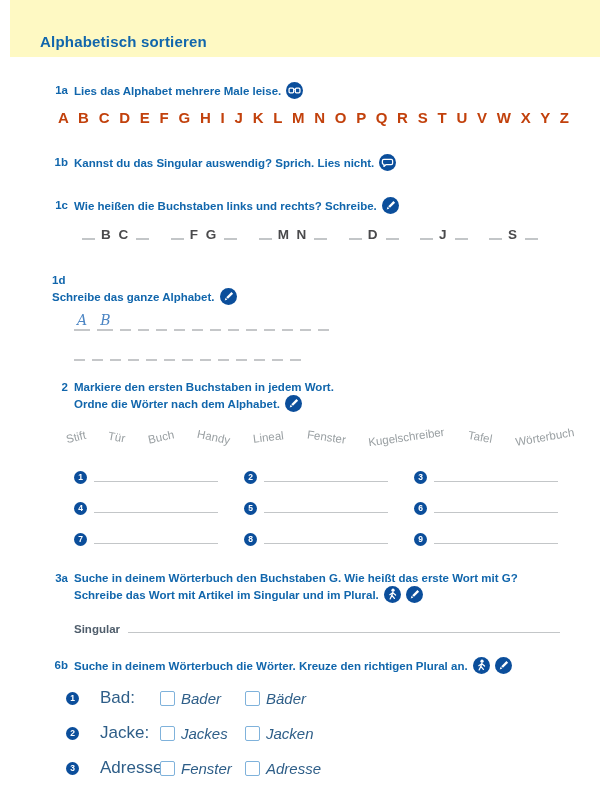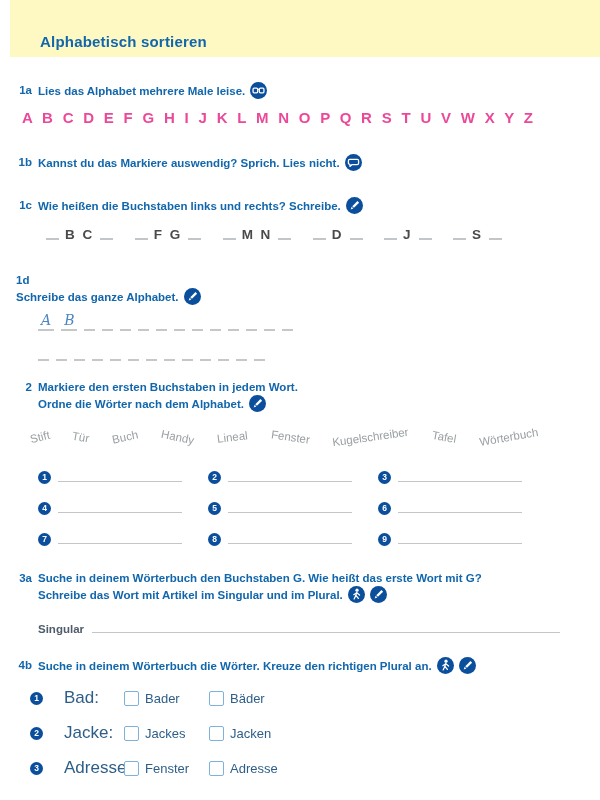--- a/index.html
+++ b/index.html
@@ -13,38 +13,38 @@
   
   .hdr{
     margin-left:10px;height:57px;background:#fef9c3;
     display:flex;align-items:flex-end;
   }
   .hdr h1{
     margin:0 0 7px 30px;font-size:15px;font-weight:bold;color:#1166ac;
     letter-spacing:.2px;
   }
 
-  .content{padding:25px 0 0 16px;}
+  .content{padding:25px 0 0 52px;}
 
   
   .task{display:flex;align-items:flex-start;line-height:16px;}
   .tnum{
     flex:0 0 16px;text-align:right;margin-right:6px;
     font-size:11.5px;font-weight:bold;color:#1166ac;
   }
   .ttext{font-size:11.5px;font-weight:bold;color:#1166ac;}
   .ttext .tline{display:block;}
   .icon{
     display:inline-block;width:17px;height:17px;vertical-align:-4px;margin-left:5px;
   }
   .icon svg{display:block;width:17px;height:17px;}
 
   
   .alphabet{
-    margin:10px 0 0 6px;font-size:15px;font-weight:600;color:#ec4899;
+    margin:10px 0 0 6px;font-size:15px;font-weight:600;color:#c2410c;
     letter-spacing:2.8px;white-space:nowrap;
   }
 
   
   .letter-groups{
     margin:10px 0 0 24px;width:468px;display:flex;justify-content:space-between;
     align-items:flex-end;height:18px;
   }
   .lgroup{display:flex;align-items:flex-end;}
   .lgroup b{
@@ -101,21 +101,21 @@
   .flabel{font-size:11.5px;color:#4f5d6b;line-height:12px;margin-right:8px;}
   .fline{flex:1;height:1.5px;background:#c3c6c8;margin:0 40px 2px 0;}
 
   
   .cb-grid{
     margin:14px 0 0 14px;
     display:grid;grid-template-columns:14px 64px 13px 56px 13px auto;
     column-gap:8px;row-gap:15px;align-items:center;width:300px;
   }
   .cb-word{font-size:17px;color:#2e5e88;margin-left:12px;}
-  .cb-opt{font-size:13px;color:#2e5e88;}
+  .cb-opt{font-size:15px;color:#2e5e88;font-style:italic;}
   .checkbox{
     width:13px;height:13px;border:1.5px solid #7fb2db;border-radius:2px;background:#fff;
   }
 
   .mt-1b{margin-top:28px;}
   .mt-1c{margin-top:26px;}
   .mt-1d{margin-top:30px;flex-direction:column;}
   .mt-2{margin-top:18px;}
   .mt-3a{margin-top:24px;}
   .mt-3b{margin-top:22px;}
@@ -137,21 +137,21 @@
               <circle cx="10" cy="10" r="10" fill="#0b4e9b"></circle>
               <rect x="3.6" y="7.2" width="5.4" height="5.6" rx="1.2" fill="none" stroke="#fff" stroke-width="1.5"></rect>
               <rect x="11" y="7.2" width="5.4" height="5.6" rx="1.2" fill="none" stroke="#fff" stroke-width="1.5"></rect>
               <path d="M9 8.6 h2" stroke="#fff" stroke-width="1.4"></path>
             </svg></span></span>
     </div>
     <div class="alphabet">A B C D E F G H I J K L M N O P Q R S T U V W X Y Z</div>
 
     <div class="task mt-1b">
       <span class="tnum">1b</span>
-      <span class="ttext"><span>Kannst du das Markiere auswendig? Sprich. Lies nicht.</span><span class="icon"><svg viewBox="0 0 20 20">
+      <span class="ttext"><span>Kannst du das Singular auswendig? Sprich. Lies nicht.</span><span class="icon"><svg viewBox="0 0 20 20">
               <circle cx="10" cy="10" r="10" fill="#0b4e9b"></circle>
               <path d="M5.6 6.4 h8.8 a1.6 1.6 0 0 1 1.6 1.6 v2.8 a1.6 1.6 0 0 1 -1.6 1.6 h-6 l-2.6 2.2 v-2.4 a1.6 1.6 0 0 1 -1.8 -1.4 v-2.8 a1.6 1.6 0 0 1 1.6 -1.6 z" fill="none" stroke="#fff" stroke-width="1.5" stroke-linejoin="round"></path>
             </svg></span></span>
     </div>
 
     <div class="task mt-1c">
       <span class="tnum">1c</span>
       <span class="ttext"><span>Wie heißen die Buchstaben links und rechts? Schreibe.</span><span class="icon"><svg viewBox="0 0 20 20">
               <circle cx="10" cy="10" r="10" fill="#0b4e9b"></circle>
               <g transform="rotate(45 10 10)">
@@ -314,21 +314,21 @@
                 </g>
               </svg></span></span>
       </span>
     </div>
     <div class="field-row">
       <span class="flabel">Singular</span>
       <span class="fline"></span>
     </div>
 
     <div class="task mt-3b">
-      <span class="tnum">4b</span>
+      <span class="tnum">6b</span>
       <span class="ttext"><span>Suche in deinem Wörterbuch die Wörter. Kreuze den richtigen Plural an.</span><span class="icon"><svg viewBox="0 0 20 20">
               <circle cx="10" cy="10" r="10" fill="#0b4e9b"></circle>
               <circle cx="10.6" cy="4.9" r="1.9" fill="#fff"></circle>
               <path d="M10.4 7.2 L9.3 11 L7.2 15.2 M9.3 11 L12.2 14.6 M10.2 8 L6.8 10.2 M10.4 8 L13.6 10.6" stroke="#fff" stroke-width="1.5" fill="none" stroke-linecap="round"></path>
             </svg></span><span class="icon"><svg viewBox="0 0 20 20">
               <circle cx="10" cy="10" r="10" fill="#0b4e9b"></circle>
               <g transform="rotate(45 10 10)">
                 <rect x="8.7" y="3.8" width="2.8" height="8.6" fill="#fff"></rect>
                 <path d="M8.7 13.4 L10.1 16.4 L11.5 13.4 z" fill="#fff"></path>
               </g>

